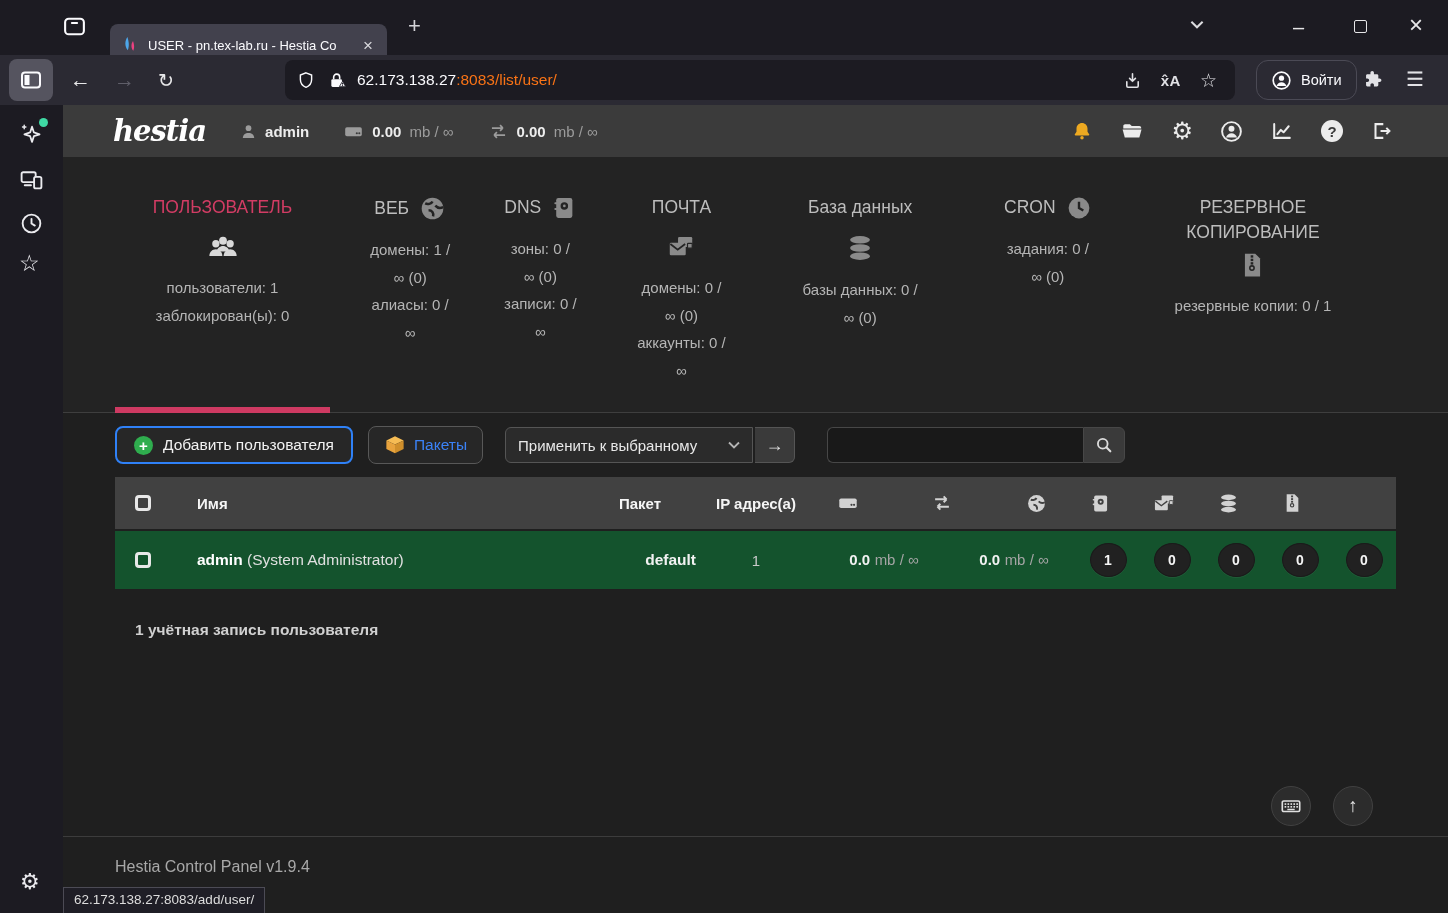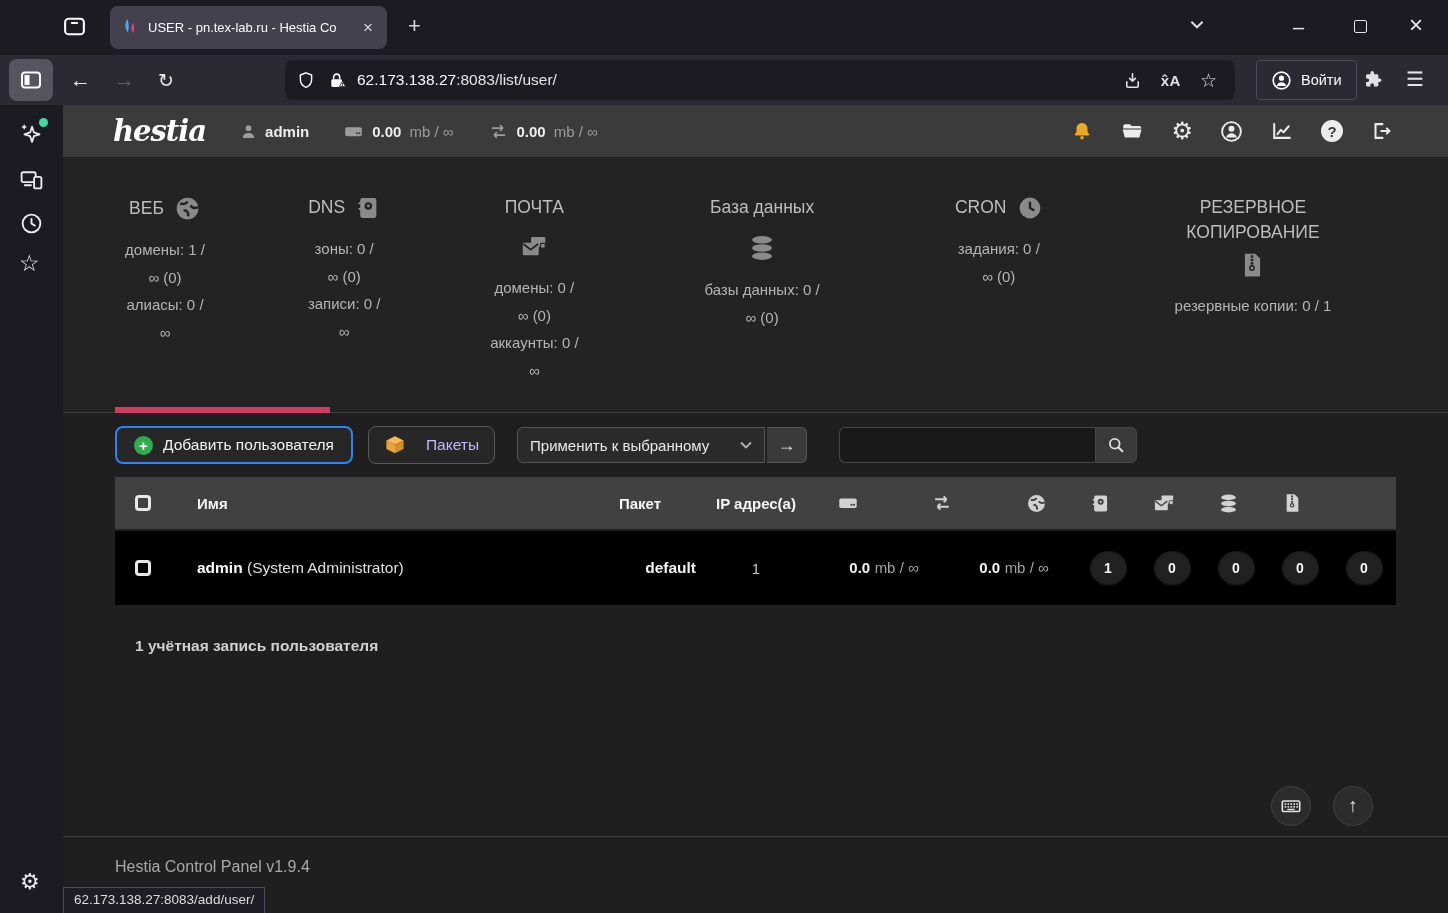--- a/index.html
+++ b/index.html
@@ -10,21 +10,21 @@
     font-family:"Liberation Sans", sans-serif;
     -webkit-font-smoothing:antialiased;
   }
   .window { position:fixed; left:0; top:0; width:1448px; height:913px; background:#1c1b22; }
   button { background:none; border:none; padding:0; margin:0; color:inherit; font:inherit; cursor:pointer; }
   svg { display:block; }
 
   
   .titlebar { position:absolute; left:0; top:0; width:100%; height:55px; background:#1c1b22; }
   .fxview { position:absolute; left:62px; top:14px; color:#fbfbfe; }
-  .tab { position:absolute; left:110px; top:6px; width:277px; height:43px; background:#42414d;
+  .tab { position:absolute; left:110px; top:24px; width:277px; height:43px; background:#42414d;
          border-radius:8px; display:flex; align-items:center; padding:0 10px 0 12px; }
   .favicon { margin-right:9px; flex:0 0 auto; }
   .tab-title { color:#fbfbfe; font-size:13px; white-space:nowrap; overflow:hidden; width:200px; }
   .tab-close { margin-left:auto; color:#d8d8dc; font-size:17px; line-height:1; padding:2px 4px; }
   .newtab { position:absolute; left:400px; top:11px; color:#d4d4d8; font-size:22px; font-weight:300; padding:2px 8px; }
   .tablist-chevron { position:absolute; left:1190px; top:20px; color:#dcdcdf; }
   .win-min { position:absolute; left:1293px; top:16px; color:#e6e6e8; font-size:20px; }
   .win-max { position:absolute; left:1354px; top:20px; width:13px; height:13px; border:1.6px solid #e6e6e8; border-radius:2px; }
   .win-close { position:absolute; left:1409px; top:11px; color:#e6e6e8; font-size:24px; font-weight:300; }
 
@@ -34,25 +34,25 @@
                display:flex; align-items:center; justify-content:center; color:#fbfbfe; }
   .nav-glyph { position:absolute; top:0; height:50px; display:flex; align-items:center; font-size:21px; color:#e8e8ea; padding:0 6px; }
   .nav-back { left:64px; }
   .nav-fwd { left:108px; color:#5f5e69; }
   .nav-reload { left:152px; font-size:19px; }
   .urlbar { position:absolute; left:285px; top:5px; width:950px; height:40px; background:#1c1b22; border-radius:8px;
             display:flex; align-items:center; padding:0 12px; color:#fbfbfe; }
   .url-shield { color:#fbfbfe; margin-right:12px; }
   .url-lock { color:#fbfbfe; margin-right:10px; }
   .url-host { font-size:15.5px; color:#fbfbfe; }
-  .url-rest { font-size:15.5px; color:#e5e5e5; }
+  .url-rest { font-size:15.5px; color:#f97316; }
   .url-actions { margin-left:auto; display:flex; align-items:center; gap:19px; padding-right:6px; color:#e2e2e6; }
   .url-translate { font-size:15px; font-weight:bold; letter-spacing:0.5px; }
   .url-star { font-size:19px; }
-  .login-btn { position:absolute; left:1256px; top:5px; height:40px; padding:0 14px; border:1px solid #4b4a55; border-radius:4px;
+  .login-btn { position:absolute; left:1256px; top:5px; height:40px; padding:0 14px; border:1px solid #4b4a55; border-radius:12px;
                display:flex; align-items:center; gap:9px; color:#fbfbfe; font-size:14.5px; }
   .ext-btn { position:absolute; left:1363px; top:13px; color:#e2e2e6; }
   .menu-btn { position:absolute; left:1406px; top:12px; color:#e2e2e6; font-size:20px; }
 
   
   .side { position:absolute; left:0; top:105px; width:63px; height:808px; background:#1c1b22; }
   .side-btn { position:absolute; left:19px; color:#ebebef; }
   .side-ai { top:17px; }
   .ai-dot { position:absolute; right:-4px; top:-4px; width:9px; height:9px; border-radius:50%; background:#3fd9a4; }
   .side-devices { top:62px; }
@@ -89,22 +89,22 @@
   .w0 { width:215px; } .w1 { width:100px; } .w2 { width:100px; } .w3 { width:122px; }
   .w4 { width:175px; } .w5 { width:140px; } .w6 { width:210px; }
   .tab-underline { position:absolute; left:52px; bottom:-1px; width:215px; height:6px; background:#ce3a62; }
 
   
   .hs-toolbar { height:64px; display:flex; align-items:center; padding:0 52px; }
   .btn-add { display:flex; align-items:center; gap:10px; height:38px; padding:0 17px; background:#272727;
              border:2px solid #2f81f7; border-radius:8px; color:#f2f2f2; font-size:15.5px; }
   .plus-circle { width:19px; height:19px; border-radius:50%; background:#2fad4e; color:#ffffff; font-size:15px;
                  font-weight:bold; display:flex; align-items:center; justify-content:center; line-height:1; }
-  .btn-pkg { display:flex; align-items:center; gap:20px; height:38px; padding:0 15px; background:#272727;
-             border:1px solid #585858; border-radius:8px; color:#c4b5fd; font-size:15.5px; margin-left:15px; }
+  .btn-pkg { display:flex; align-items:center; gap:8px; height:38px; padding:0 15px; background:#272727;
+             border:1px solid #585858; border-radius:8px; color:#3b82f6; font-size:15.5px; margin-left:15px; }
   .sort-wrap { margin-left:86px; display:flex; align-items:center; }
   .sort-label { color:#a5a5a5; font-size:14px; letter-spacing:0.4px; }
   .sort-value { color:#f5f5f5; font-weight:bold; font-size:15.5px; margin-left:9px; }
   .sort-ico { display:inline-flex; align-items:center; margin-left:6px; color:#e8e8e8; }
   .sort-ico .arr { font-size:15px; font-weight:bold; }
   .sort-ico .col { display:flex; flex-direction:column; font-size:8px; font-weight:bold; line-height:7px; margin-left:1px; }
   .bulk { margin-left:22px; display:flex; align-items:center; }
   .bulk-select { width:248px; height:36px; background:#2b2b2b; border:1px solid #555555; border-radius:6px 0 0 6px;
                  display:flex; align-items:center; justify-content:space-between; padding:0 12px; color:#e8e8e8; font-size:15px; }
   .bulk-go { width:40px; height:36px; background:#3a3a3a; border:1px solid #555555; border-left:none;
@@ -113,21 +113,21 @@
   .search { margin-left:32px; display:flex; height:36px; }
   .search input { width:256px; height:36px; background:#191919; border:1px solid #474747; border-right:none;
                   border-radius:6px 0 0 6px; color:#e8e8e8; padding:0 10px; font-size:15px; outline:none; }
   .search-btn { width:42px; height:36px; background:#3a3a3a; border:1px solid #474747; border-radius:0 6px 6px 0;
                 display:flex; align-items:center; justify-content:center; color:#dcdcdc; }
 
   
   .utable { margin:0 52px; }
   .trow { display:flex; align-items:center; }
   .thead { height:52px; background:#414141; color:#f5f5f5; font-weight:bold; font-size:15px; }
-  .tbody-row { height:74px; background:#000000; margin-top:2px; }
+  .tbody-row { height:58px; background:#14532d; margin-top:2px; }
   .col-check { width:56px; display:flex; justify-content:center; }
   .cb { width:16px; height:16px; border:3px solid #e8e8e8; border-radius:4px; background:transparent; }
   .col-name { width:413px; padding-left:26px; text-align:left; }
   .col-package { width:112px; text-align:center; }
   .col-ip { width:120px; text-align:center; }
   .col-disk { width:136px; text-align:center; }
   .col-bw { width:124px; text-align:center; }
   .col-i { width:64px; display:flex; justify-content:center; color:#d2d2d2; }
   .name-line1 { font-size:15.5px; color:#e0e0e0; }
   .name-line1 b { color:#ffffff; }
@@ -335,20 +335,39 @@
         <button>
           <svg width="22" height="22" viewBox="0 0 24 24">
               <path d="M14.5 4.5H6v15h8.5" fill="none" stroke="currentColor" stroke-width="2.2"></path>
               <path d="M11.5 12h9.7m-3.4-3.4L21.2 12l-3.4 3.4" fill="none" stroke="currentColor" stroke-width="2.2"></path>
             </svg>
         </button>
       </span>
     </header>
 
     <section class="stats">
+      <div class="stat active w0">
+        <div class="stat-title">
+            <span>ПОЛЬЗОВАТЕЛЬ</span>
+          </div>
+        <div class="stat-iconrow">
+          <svg width="32" height="26" viewBox="0 0 24 20">
+              <circle cx="6.5" cy="7.5" r="2.8" fill="currentColor"></circle>
+              <circle cx="17.5" cy="7.5" r="2.8" fill="currentColor"></circle>
+              <circle cx="12" cy="5.2" r="3" fill="currentColor"></circle>
+              <path d="M1.5 17c0-3 2.2-5.2 5-5.2s5 2.2 5 5.2z" fill="currentColor"></path>
+              <path d="M12.5 17c0-3 2.2-5.2 5-5.2s5 2.2 5 5.2z" fill="currentColor"></path>
+              <path d="M7 13.5c.6-2.6 2.6-4.3 5-4.3s4.4 1.7 5 4.3z" fill="currentColor"></path>
+            </svg>
+        </div>
+        <div class="stat-lines">
+          <p>пользователи: 1</p>
+          <p>заблокирован(ы): 0</p>
+        </div>
+      </div>
 
       <div class="stat w1">
         <div class="stat-title">
             <span>ВЕБ</span>
           <span class="ic">
             <svg width="27" height="27" viewBox="0 0 24 24">
                 <circle cx="12" cy="12" r="9.6" fill="currentColor"></circle>
                 <path d="M5.5 7.5c2.3 1.2 5.5.3 6.5-1.8M8.5 13.5c3 0 4.8 2.3 4 5.5M14.5 9.5c1.8 2 4.6 2.4 7 1.2" fill="none" stroke="#232323" stroke-width="2.2"></path>
               </svg>
           </span>

